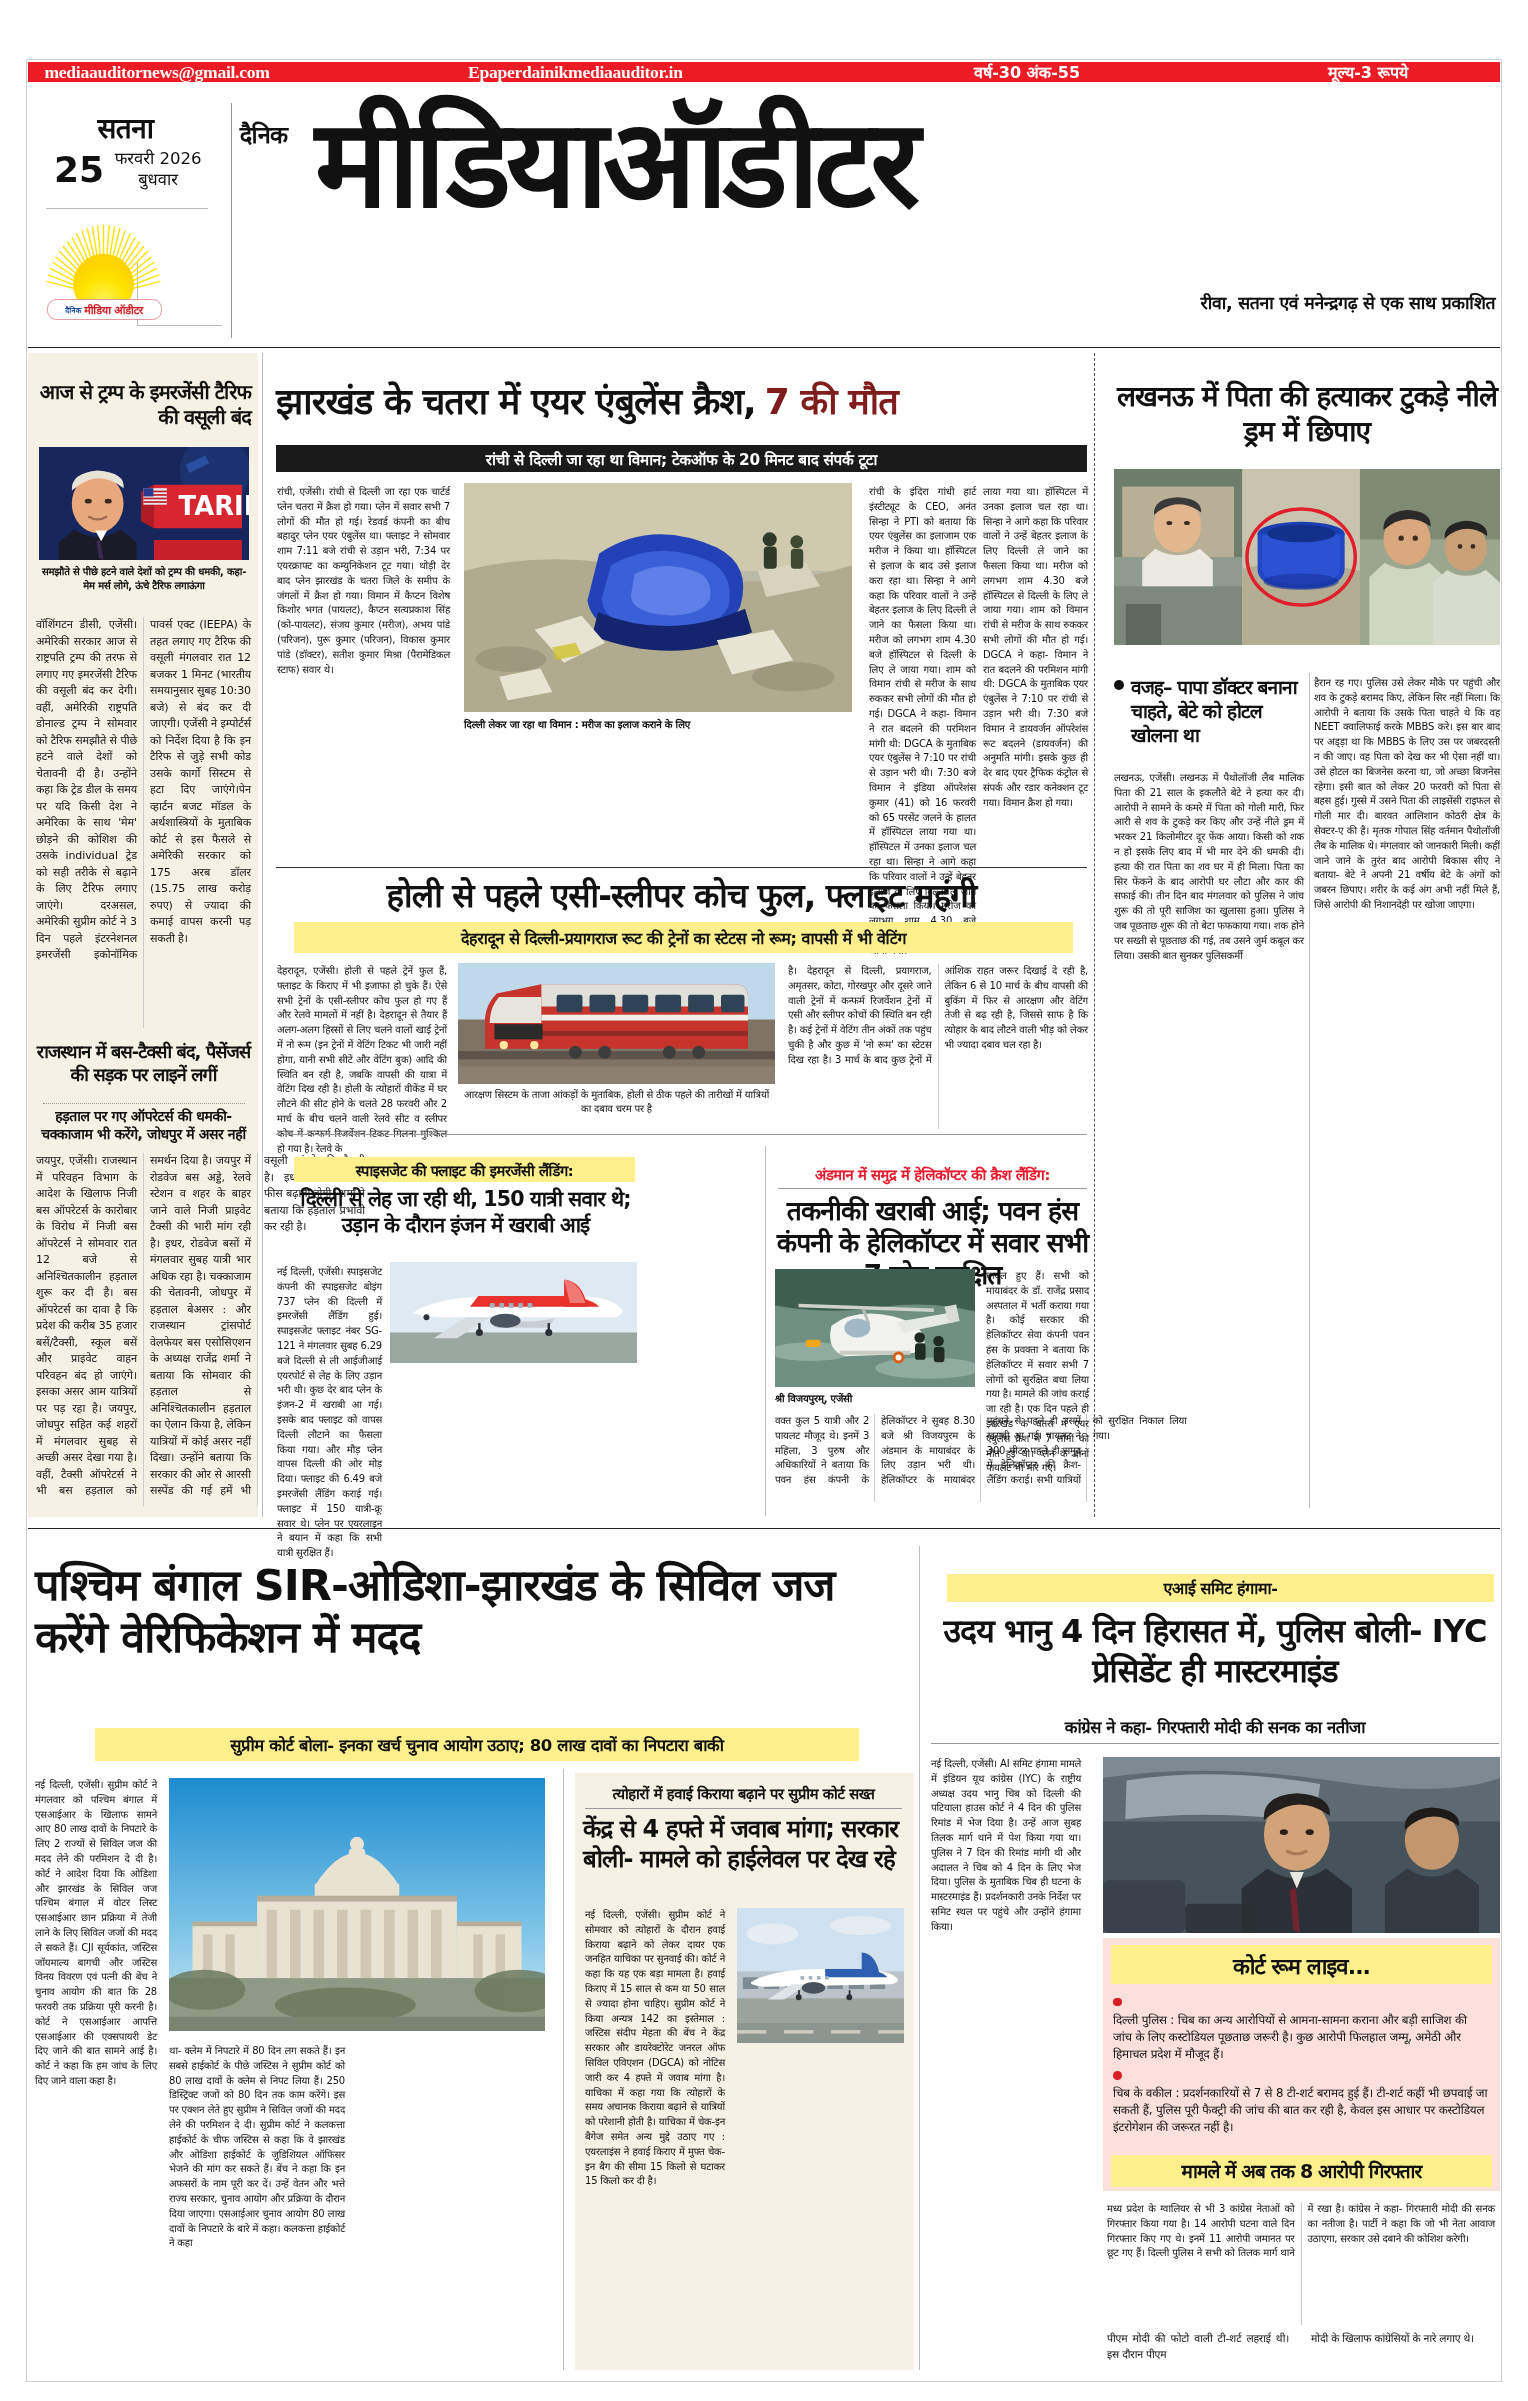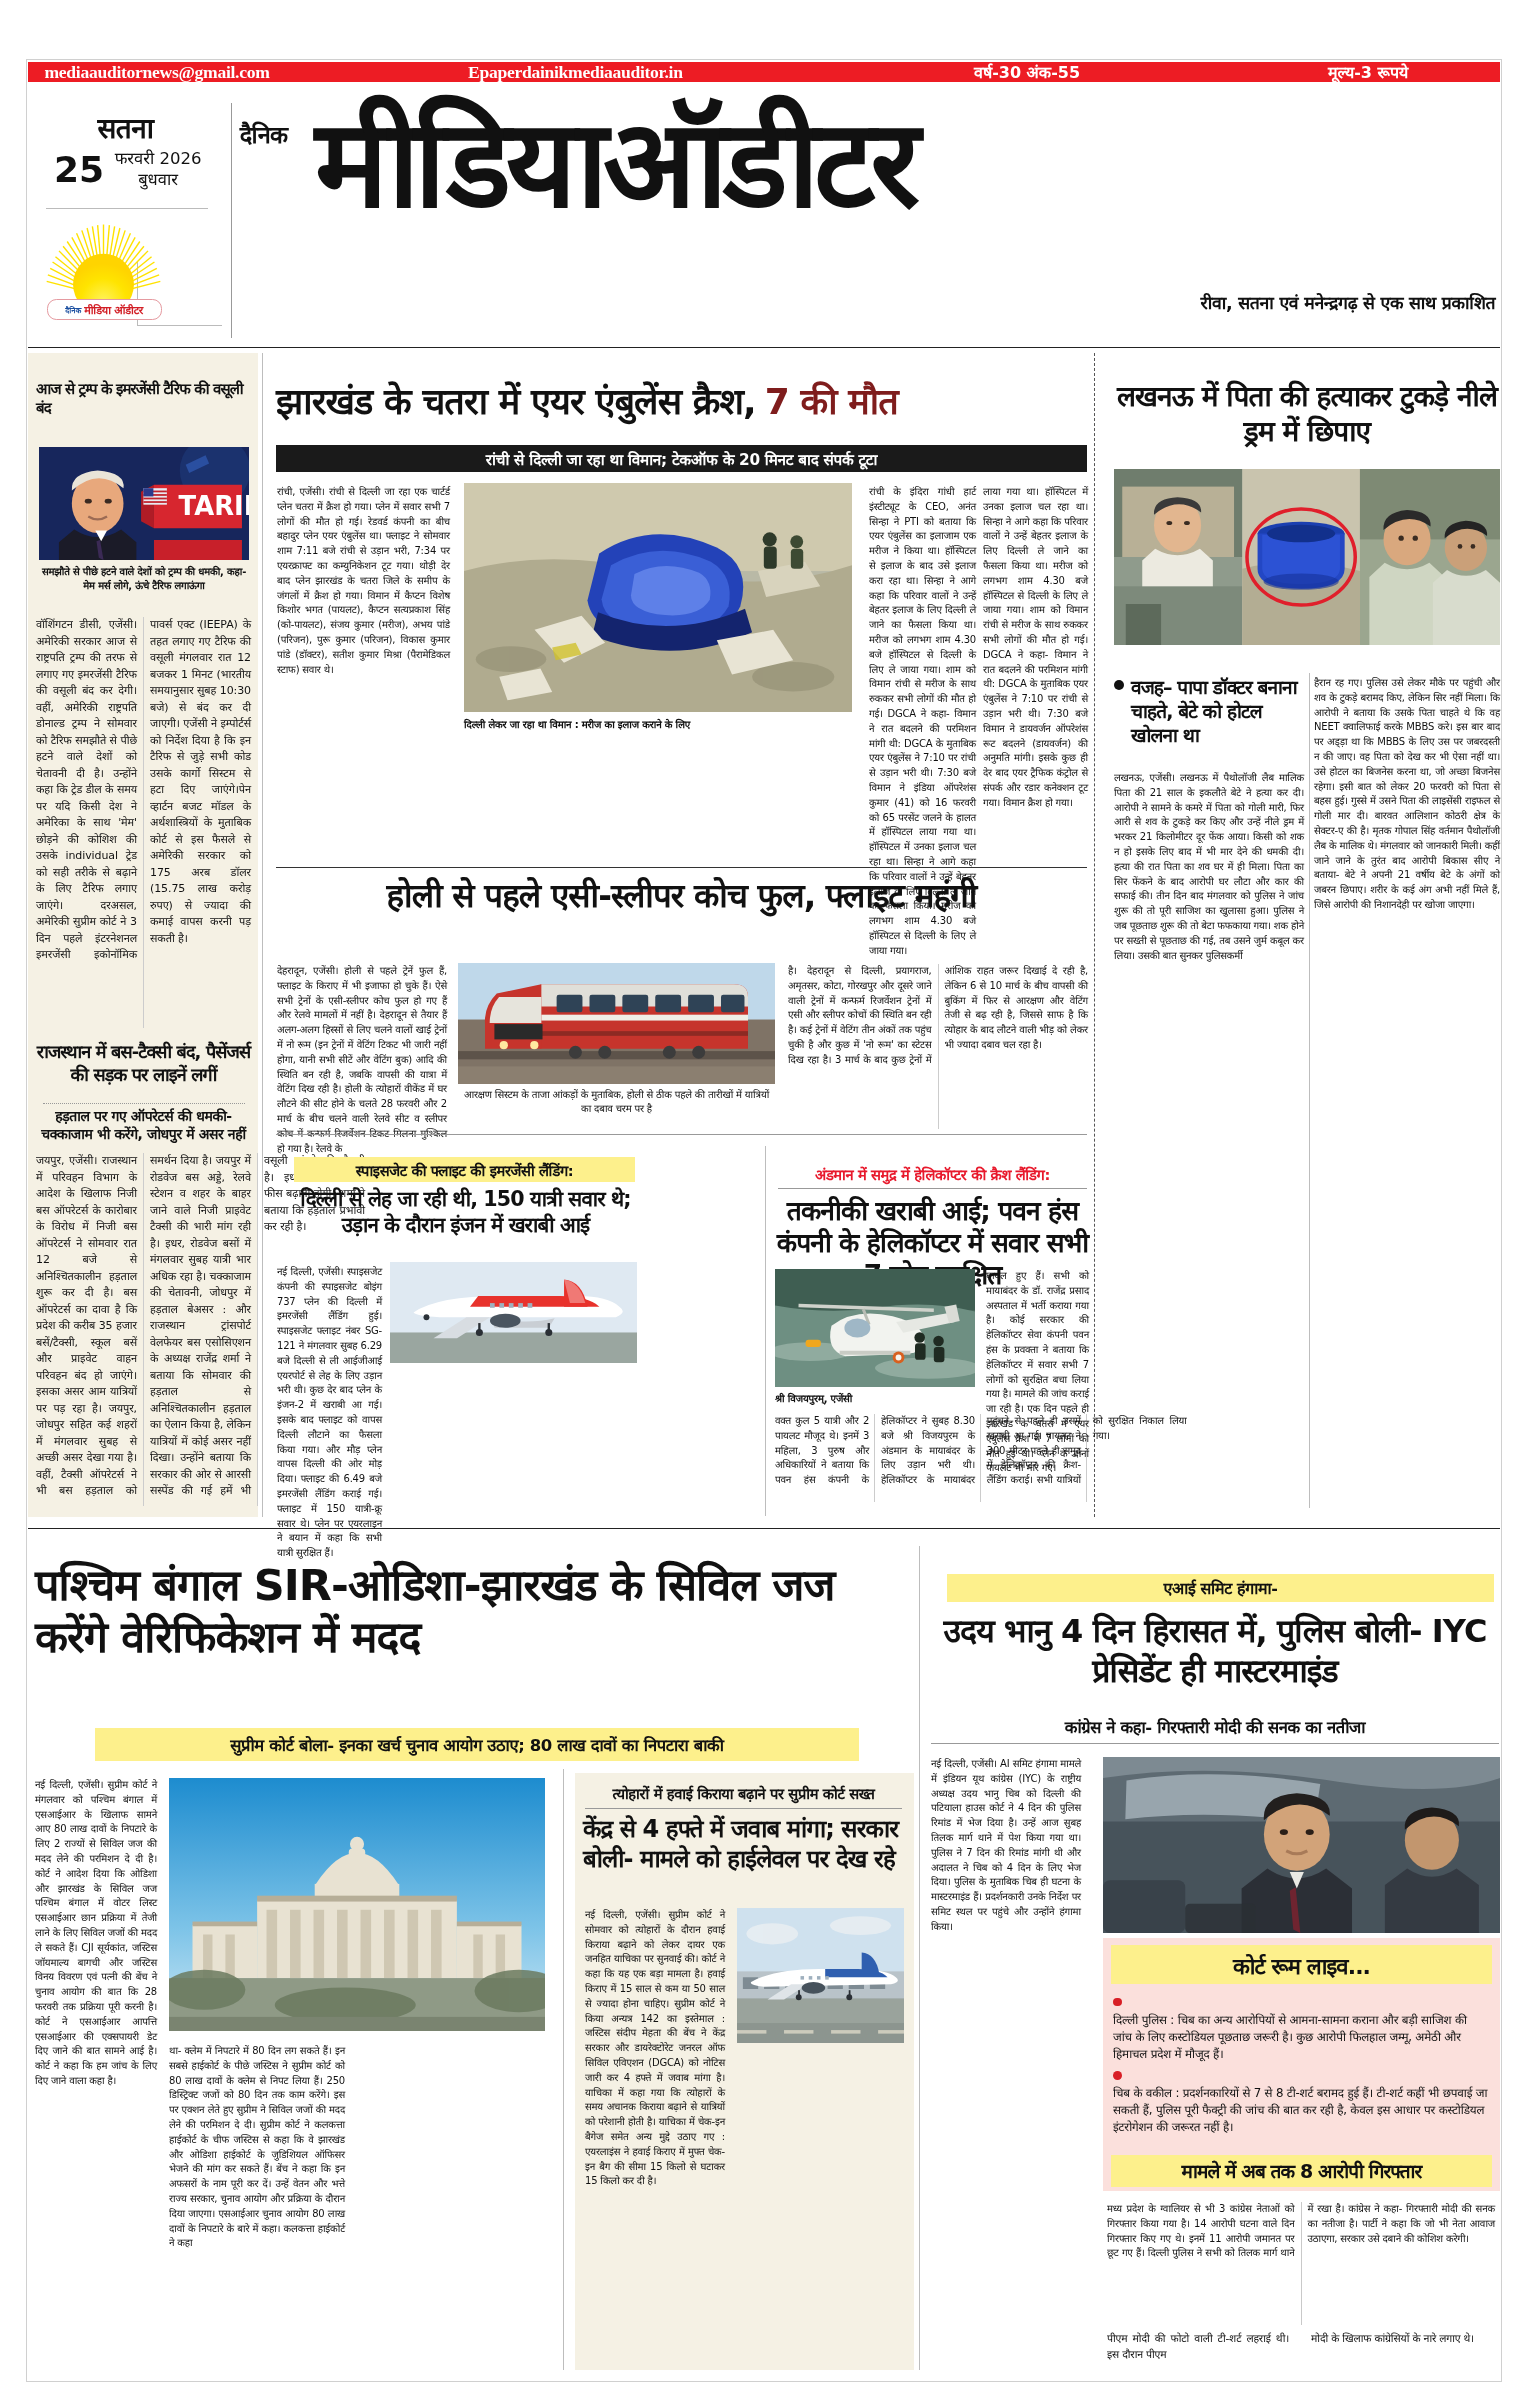--- a/index.html
+++ b/index.html
@@ -176,21 +176,21 @@
       <div class="mh-tag">रीवा, सतना एवं मनेन्द्रगढ़ से एक साथ प्रकाशित</div>
     </div>
   </div>
   <div class="mast-rule"></div>
 
   <div class="col-div" style="left:262px;top:353px;height:1164px;"></div>
   <div class="vdash" style="left:1094px;top:353px;height:1164px;"></div>
 
   <div class="box cream" style="left:28px;top:353px;width:230px;height:1164px;"></div>
 
-  <div class="box hl" style="left:36px;top:380px;width:215px;font-size:15px;line-height:1.25;text-align:left;">आज से ट्रम्प के इमरजेंसी टैरिफ की वसूली बंद</div>
+  <div class="box hl" style="left:36px;top:380px;width:215px;font-size:20px;line-height:1.25;text-align:right;">आज से ट्रम्प के इमरजेंसी टैरिफ की वसूली बंद</div>
 
   <div class="photo" style="left:39px;top:447px;width:210px;height:113px;">
     <svg viewBox="0 0 358 192" preserveAspectRatio="none">
       <rect width="358" height="192" fill="#17265c"></rect>
       <circle cx="300" cy="40" r="60" fill="#1e3a7a" opacity=".6"></circle>
       <path d="M250 30 l34 -16 6 14 -34 16z" fill="#2a4fa0"></path>
 
       <ellipse cx="100" cy="96" rx="44" ry="50" fill="#e8a87c"></ellipse>
       <path d="M56 74 q44 -40 88 -4 q4 -26 -44 -30 q-46 4 -44 34z" fill="#e9e4d8"></path>
       <path d="M60 140 q40 26 80 0 l26 22 v30 h-132 v-30z" fill="#1b1b28"></path>
@@ -281,20 +281,21 @@
   <div class="box body-s" style="left:869px;top:485px;width:107px;height:376px;">रांची के इंदिरा गांधी हार्ट इंस्टीट्यूट के CEO, अनंत सिन्हा ने PTI को बताया कि एयर एंबुलेंस का इलाजाम एक मरीज ने किया था। हॉस्पिटल से इलाज के बाद उसे इलाज करा रहा था। सिन्हा ने आगे कहा कि परिवार वालों ने उन्हें बेहतर इलाज के लिए दिल्ली ले जाने का फैसला किया था। मरीज को लगभग शाम 4.30 बजे हॉस्पिटल से दिल्ली के लिए ले जाया गया। शाम को विमान रांची से मरीज के साथ रुककर सभी लोगों की मौत हो गई।
 DGCA ने कहा- विमान ने रात बदलने की परमिशन मांगी थी: DGCA के मुताबिक एयर एंबुलेंस ने 7:10 पर रांची से उड़ान भरी थी। 7:30 बजे विमान ने इंडिया ऑपरेशंस कुमार (41) को 16 फरवरी को 65 परसेंट जलने के हालत में हॉस्पिटल लाया गया था। हॉस्पिटल में उनका इलाज चल रहा था। सिन्हा ने आगे कहा कि परिवार वालों ने उन्हें बेहतर इलाज के लिए दिल्ली ले जाने का फैसला किया। मरीज को लगभग शाम 4.30 बजे हॉस्पिटल से दिल्ली के लिए ले जाया गया।</div>
   <div class="box body-s" style="left:983px;top:485px;width:105px;height:376px;">लाया गया था। हॉस्पिटल में उनका इलाज चल रहा था। सिन्हा ने आगे कहा कि परिवार वालों ने उन्हें बेहतर इलाज के लिए दिल्ली ले जाने का फैसला किया था। मरीज को लगभग शाम 4.30 बजे हॉस्पिटल से दिल्ली के लिए ले जाया गया। शाम को विमान रांची से मरीज के साथ रुककर सभी लोगों की मौत हो गई।
 DGCA ने कहा- विमान ने रात बदलने की परमिशन मांगी थी: DGCA के मुताबिक एयर एंबुलेंस ने 7:10 पर रांची से उड़ान भरी थी। 7:30 बजे विमान ने डायवर्जन ऑपरेशंस रूट बदलने (डायवर्जन) की अनुमति मांगी। इसके कुछ ही देर बाद एयर ट्रैफिक कंट्रोल से संपर्क और रडार कनेक्शन टूट गया। विमान क्रैश हो गया।</div>
   <div class="box body-s" style="left:277px;top:769px;width:173px;height:94px;"></div>
 
   <div class="hrule-b" style="left:276px;top:867px;width:811px;"></div>
 
   <div class="box hl" style="left:276px;top:877px;width:811px;font-size:33px;line-height:1.18;text-align:center;">होली से पहले एसी-स्लीपर कोच फुल, फ्लाइट महंगी</div>
 
+  <div class="box yel kicker" style="left:294px;top:922px;width:779px;height:31px;font-size:16px;display:flex;align-items:center;justify-content:center;">देहरादून से दिल्ली-प्रयागराज रूट की ट्रेनों का स्टेटस नो रूम; वापसी में भी वेटिंग</div>
 
   <div class="box body-s" style="left:277px;top:964px;width:170px;height:165px;">देहरादून, एजेंसी। होली से पहले ट्रेनें फुल हैं, फ्लाइट के किराए में भी इजाफा हो चुके हैं। ऐसे सभी ट्रेनों के एसी-स्लीपर कोच फुल हो गए हैं और रेलवे मामलों में नहीं है। देहरादून से तैयार हैं अलग-अलग हिस्सों से लिए चलने वालों खाई ट्रेनों में नो रूम (इन ट्रेनों में वेटिंग टिकट भी जारी नहीं होगा, यानी सभी सीटें और वेटिंग बुक) आदि की स्थिति बन रही है, जबकि वापसी की यात्रा में वेटिंग दिख रही है। होली के त्योहारों वीकेंड में घर लौटने की सीट होने के चलते 28 फरवरी और 2 मार्च के बीच चलने वाली रेलवे सीट व स्लीपर कोच में कन्फर्म रिजर्वेशन टिकट मिलना मुश्किल हो गया है। रेलवे के</div>
 
   <div class="photo" style="left:458px;top:963px;width:317px;height:121px;">
     <svg viewBox="0 0 540 206" preserveAspectRatio="none">
       <rect width="540" height="206" fill="#cfe3f0"></rect>
       <rect y="0" width="540" height="96" fill="#bfd8ea"></rect>
       <path d="M0 96 h540 v110 h-540z" fill="#7f7366"></path>
       <rect y="150" width="540" height="14" fill="#5d534a"></rect>
 

